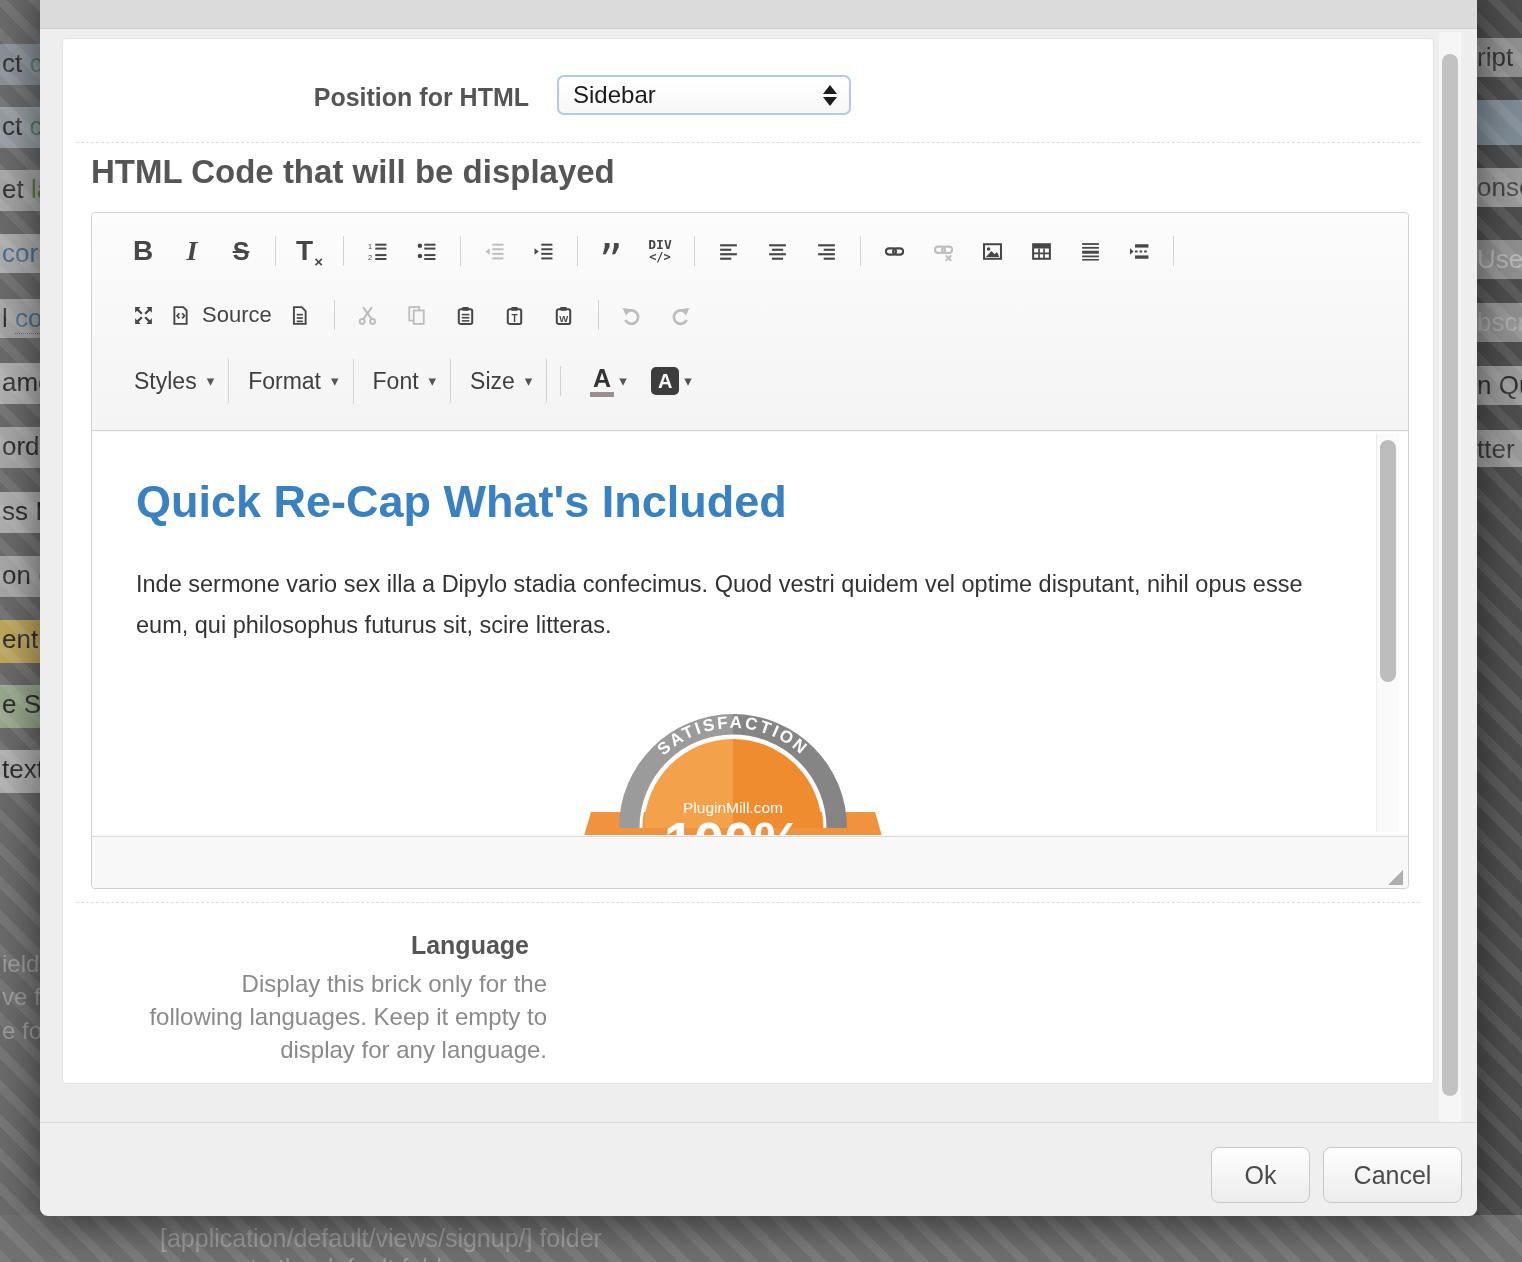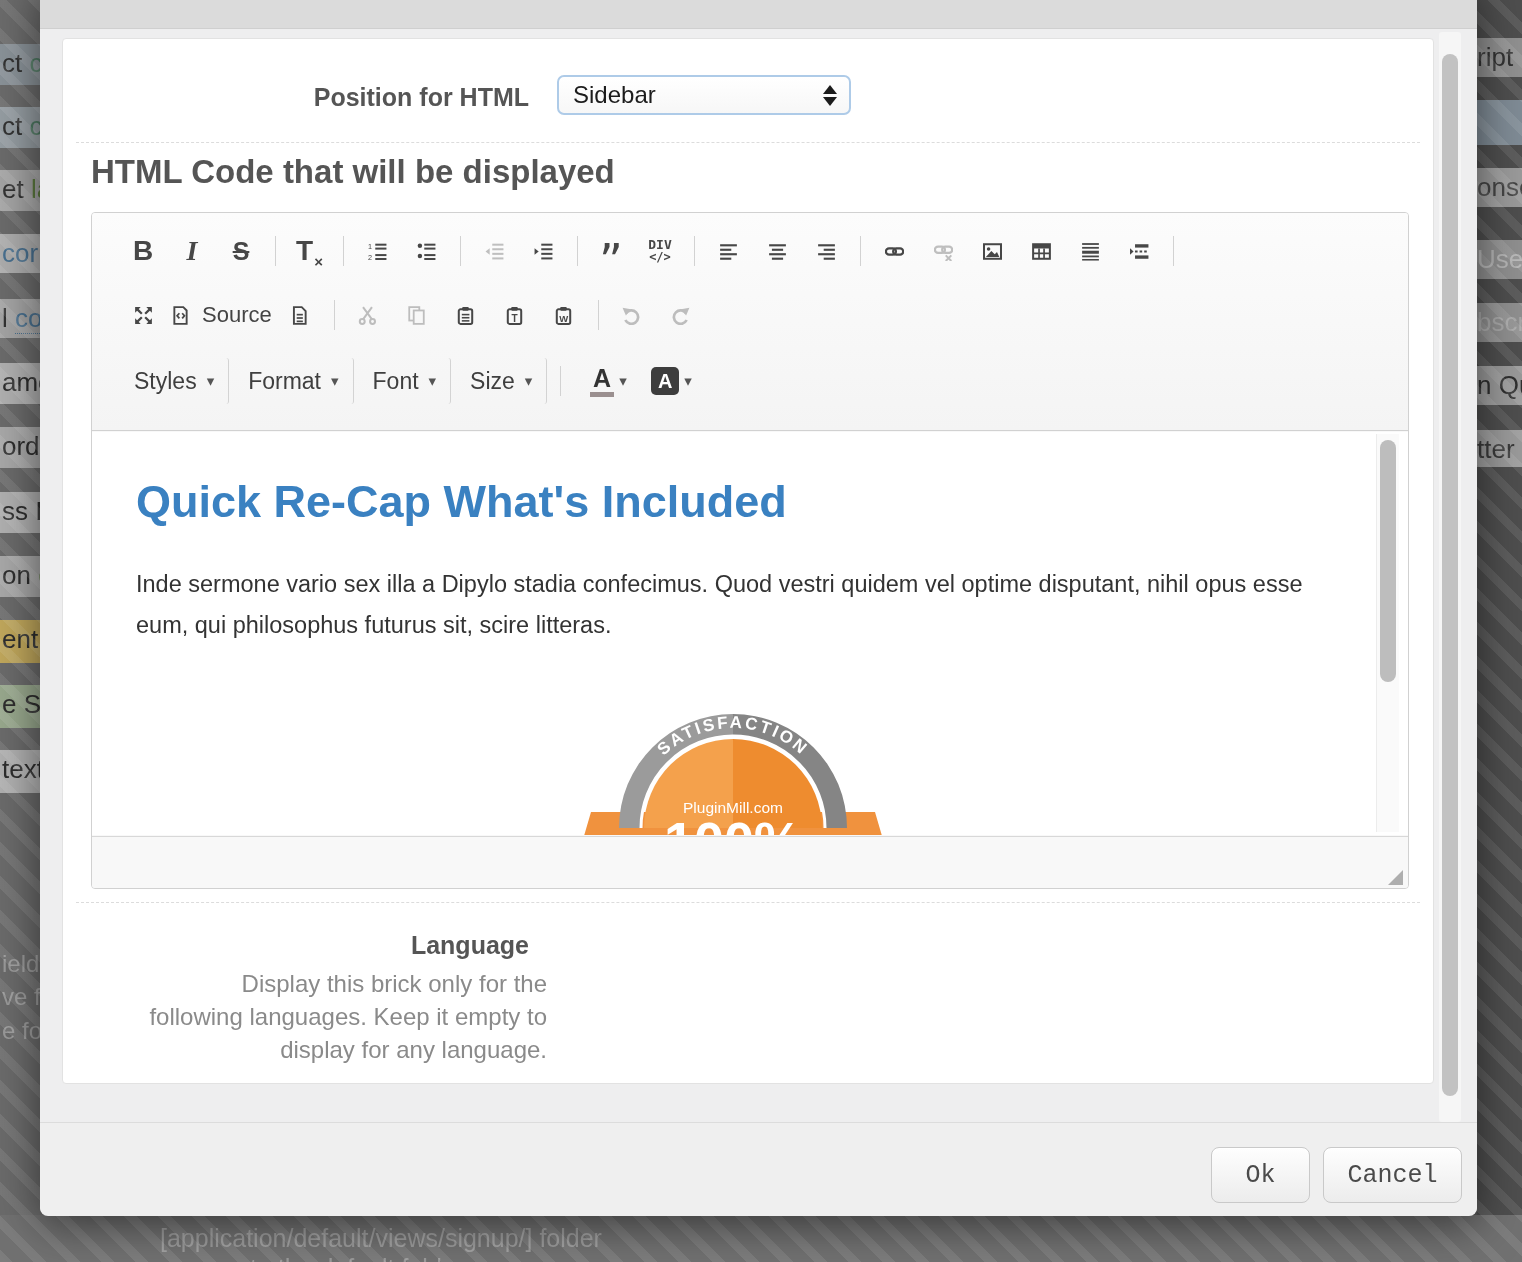--- a/index.html
+++ b/index.html
@@ -96,21 +96,21 @@
   .resize-handle{position:absolute;right:5px;bottom:5px;width:0;height:0;
                  border-left:15px solid transparent;border-bottom:15px solid #aeaeae;cursor:nwse-resize;}
   
   .modal-scroll{position:absolute;right:16px;top:50px;width:22px;height:1090px;background:#f6f6f6;border-radius:3px;}
   .modal-thumb{position:absolute;left:3px;top:22px;width:16px;height:1042px;background:#c2c2c2;border-radius:8px;}
   
   .modal-footer{position:absolute;left:0;top:1140px;width:100%;height:93px;background:#efefef;
                 border-top:1px solid #dcdcdc;border-radius:0 0 8px 8px;}
   .btn{position:absolute;top:24px;height:54px;border:1px solid #c9c9c9;border-radius:8px;
        background:linear-gradient(#fefefe,#ececec);box-shadow:inset 0 1px 0 #fff;
-       font-size:25px;color:#4a4a4a;display:flex;align-items:center;justify-content:center;cursor:pointer;font-family:Liberation Mono, monospace;}
+       font-size:25px;color:#4a4a4a;display:flex;align-items:center;justify-content:center;cursor:pointer;}
   .btn-ok{right:167px;width:97px;}
   .btn-cancel{right:15px;width:137px;}
 </style>
 </head>
 <body>
 
 <div class="backdrop">
   <div class="left-strip"></div>
   <div class="right-strip"></div>
   <div class="bottom-strip"></div>

